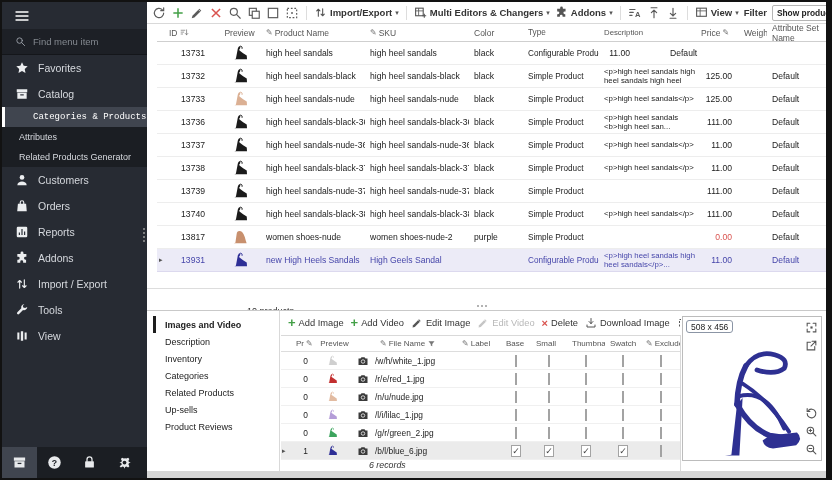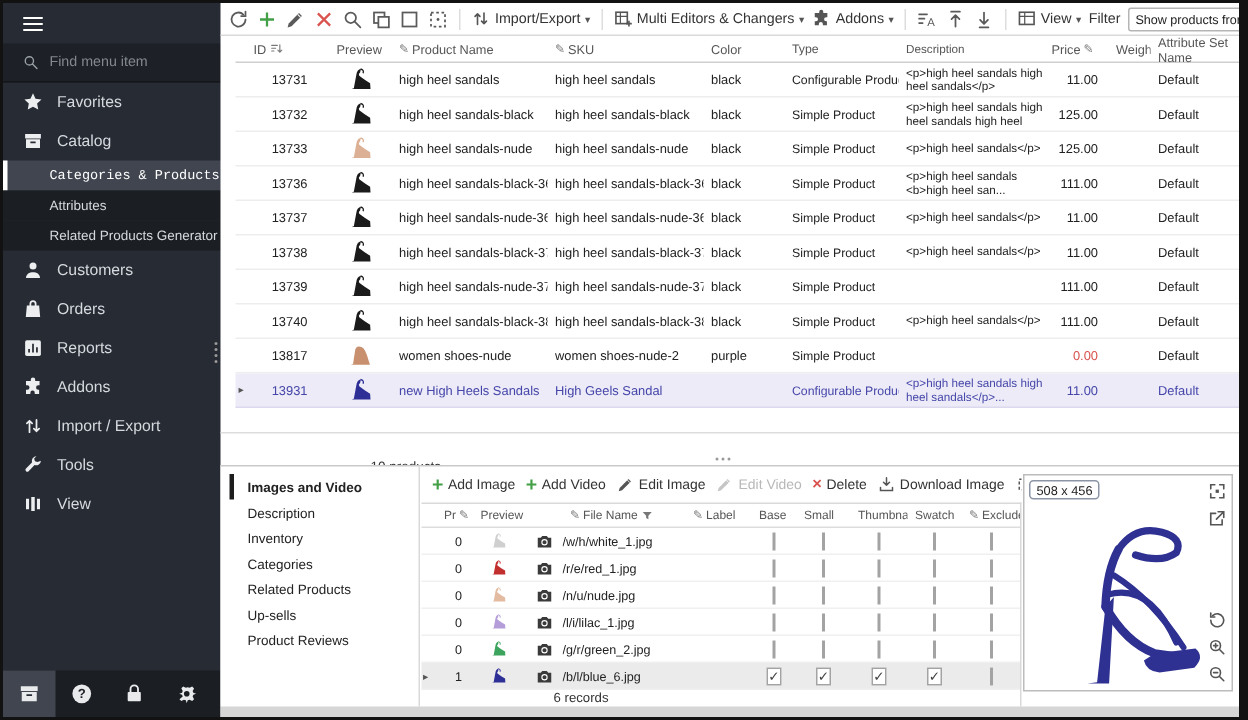--- a/index.html
+++ b/index.html
@@ -10,33 +10,33 @@
   .ic svg{width:100%;height:100%;display:block;}
 
   
   .sidebar{position:absolute;left:0;top:0;bottom:0;width:159px;background:#272b33;color:#d6d9de;overflow:hidden;}
   .sb-burger{height:27px;display:flex;align-items:center;padding-left:12px;}
   .sb-burger .ic{width:16px;height:16px;color:#fff;}
   .sb-search{height:26px;background:#1d2026;display:flex;align-items:center;gap:7px;padding-left:13px;border-bottom:1px solid #14161a;color:#83888f;font-size:9.5px;}
   .sb-search .ic{width:11px;height:11px;color:#9aa0a8;}
   .sb-item{display:flex;align-items:center;gap:9px;height:26px;padding-left:13px;font-size:10.5px;cursor:pointer;}
   .sb-item .ic{width:14px;height:14px;color:#eceef0;}
-  .sb-item.sub{height:20px;padding-left:31px;font-size:9px;background:#1b1e23;}
+  .sb-item.sub{height:20px;padding-left:17px;font-size:9px;background:#1b1e23;}
   .sb-item.sel{background:#40454f;border-left:3px solid #ffffff;padding-left:28px;color:#fff;font-family:Liberation Mono, monospace;}
   .sb-footer{position:absolute;bottom:0;left:0;right:0;height:31px;background:#1b1e23;display:flex;align-items:stretch;}
   .fcell{width:35px;display:flex;align-items:center;justify-content:center;}
   .fcell .ic{width:15px;height:15px;color:#e8eaec;}
   .fcell.sel{background:#40454f;}
 
   
   .main{position:absolute;left:145px;top:0;right:0;bottom:0;background:#fff;color:#222;}
   .vsplit{position:absolute;left:-4px;top:226px;width:3px;display:flex;flex-direction:column;gap:2px;}
   .vsplit i{width:2px;height:2px;background:#9a9a9a;border-radius:50%;}
 
-  .toolbar{position:absolute;top:0;left:0;right:0;height:22px;border-bottom:1px solid #d9d9d9;display:flex;align-items:center;padding:0 5px;gap:5px;font-size:9.5px;color:#333;white-space:nowrap;overflow:hidden;}
+  .toolbar{position:absolute;top:0;left:0;right:0;height:22px;border-bottom:1px solid #d9d9d9;display:flex;align-items:center;padding:0 5px;gap:5px;font-size:9.5px;color:#333;white-space:nowrap;overflow:hidden;font-weight:bold;}
   .tbtn{width:14px;height:14px;color:#5a5a5a;cursor:pointer;}
   .tbtn.green{color:#43a047;}
   .tbtn.red{color:#d9534f;}
   .tsep{width:1px;height:14px;background:#ddd;margin:0 2px;flex:none;}
   .tgroup{display:flex;align-items:center;gap:3px;flex:none;cursor:pointer;}
   .tgroup .ic{width:13px;height:13px;color:#555;}
   .caret{font-size:7px;color:#555;}
   .filter-select{border:1px solid #b5b5b5;border-radius:2px;height:16px;display:flex;align-items:center;justify-content:space-between;padding:0 4px;gap:3px;font-size:8.4px;width:150px;color:#222;cursor:pointer;flex:none;}
 
   
@@ -90,21 +90,21 @@
   .i-cam .ic{width:12px;height:12px;color:#3a3a3a;}
   .i-file{width:82px;overflow:hidden;white-space:nowrap;}
   .i-label{width:44px;}
   .i-base{width:30px;text-align:center;}
   .i-small{width:36px;text-align:center;}
   .i-thumb{width:38px;text-align:center;}
   .i-swatch{width:36px;text-align:center;}
   .i-ex{flex:1;text-align:center;}
   .cb{width:11px;height:11px;border:1px solid #a3a3a3;background:#fff;margin:0 auto;font-size:9px;line-height:10px;text-align:center;color:#444;}
   .ifoot{position:relative;height:16px;font-size:8.8px;color:#333;}
-  .ifoot .lbl{position:absolute;left:88px;top:0;}
+  .ifoot .lbl{position:absolute;left:88px;top:0;font-style:italic;}
 
   
   .preview-panel{position:absolute;right:4px;top:5px;width:140px;bottom:10px;border:1px solid #bcbcbc;background:#fff;overflow:hidden;}
   .dim-badge{position:absolute;left:3px;top:3px;border:1px solid #8b95a5;border-radius:3px;background:#fff;padding:0 4px;height:13px;line-height:12px;font-size:8.5px;color:#222;z-index:2;}
   .pv-ic{position:absolute;width:13px;height:13px;color:#555;cursor:pointer;z-index:2;}
   .pv-shoe{position:absolute;left:10px;top:12px;width:120px;height:138px;}
   .pv-shoe svg{width:100%;height:100%;}
 
   .statusbar{position:absolute;left:0;right:0;bottom:0;height:7px;background:#d6d6d6;}
 </style>
@@ -428,21 +428,20 @@
             <div class="pc c-prev">
               <span><svg viewBox="0 0 32 32">
                   <path d="M7 27.6L9.4 26.8 12 13Q12.6 6.8 17 6L16.1 10.2Q13.9 11.7 15.2 13.6L21 17.8 26.8 21.5 27.2 27.6Z" fill="#1b1b1b"></path>
                   <path d="M16.7 6.4Q20.6 7.2 19.3 11" stroke="#1b1b1b" stroke-width="1.4" fill="none"></path>
                 </svg></span>
             </div>
             <div class="pc c-name">high heel sandals</div>
             <div class="pc c-sku">high heel sandals</div>
             <div class="pc c-color">black</div>
             <div class="pc c-type">Configurable Product</div>
-            <div class="pc c-desc">&lt;p&gt;high heel sandals high heel sandals&lt;/p&gt;</div>
             <div class="pc c-price">11.00</div>
             <div class="pc c-weight"></div>
             <div class="pc c-attr">Default</div>
           </div>
           <div class="prow">
             <div class="pc c-mark"></div>
             <div class="pc c-id">13732</div>
             <div class="pc c-prev">
               <span><svg viewBox="0 0 32 32">
                   <path d="M7 27.6L9.4 26.8 12 13Q12.6 6.8 17 6L16.1 10.2Q13.9 11.7 15.2 13.6L21 17.8 26.8 21.5 27.2 27.6Z" fill="#1b1b1b"></path>

